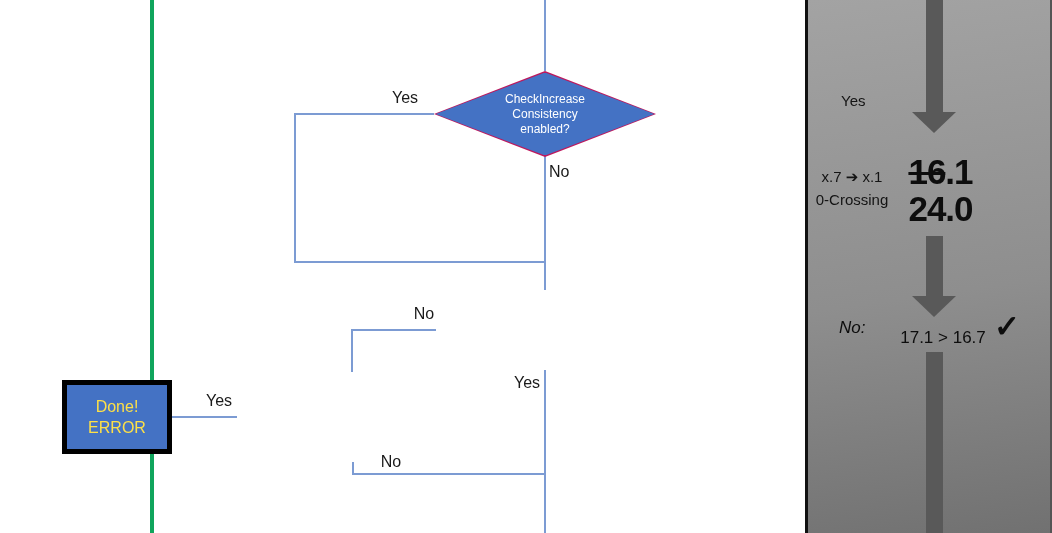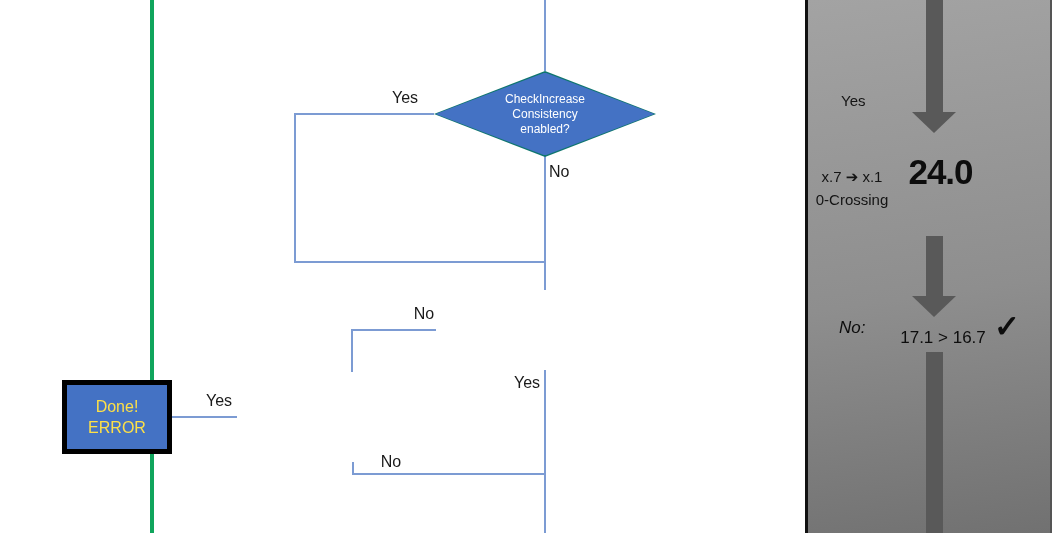--- a/index.html
+++ b/index.html
@@ -8,21 +8,21 @@
 
   
   .line { position:absolute; background:#7C9BD3; }
   .hline { height:1.6px; }
   .vline { width:1.6px; }
 
   
   .green-line { position:absolute; left:150px; top:0; width:4px; height:533px; background:#10A55C; }
 
   
-  .diamond { position:absolute; clip-path:polygon(50% 0,100% 50%,50% 100%,0 50%); background:#0f766e; }
+  .diamond { position:absolute; clip-path:polygon(50% 0,100% 50%,50% 100%,0 50%); background:#be185d; }
   .diamond .fill { position:absolute; inset:1.6px; clip-path:polygon(50% 0,100% 50%,50% 100%,0 50%); background:#4472C4; }
   .diamond .dtext { position:absolute; inset:0; display:flex; align-items:center; justify-content:center;
     text-align:center; color:#fff; font-size:12px; line-height:15px; white-space:pre-line; }
 
   .process { position:absolute; background:#4472C4; border:1.4px solid #2F5597; display:flex; align-items:center;
     justify-content:center; text-align:center; color:#fff; font-size:16px; line-height:21px; white-space:pre-line; }
 
   .done-box { position:absolute; left:62px; top:380px; width:110px; height:74px; background:#4472C4;
     border:5px solid #000; display:flex; align-items:center; justify-content:center; text-align:center;
     color:#fde047; font-size:16px; line-height:21px; white-space:pre-line; }
@@ -89,20 +89,21 @@
   <div class="panel">
     <div class="shaft" style="left:118px; top:0; height:113px;"></div>
     <div class="ahead" style="left:104px; top:112px;"></div>
 
     <div class="panel-lbl" style="left:33px; top:92px;">Yes</div>
 
     <div class="annotation">x.7 ➔ x.1
 0-Crossing</div>
 
     <div class="bignums">
+      <div><span class="struck">16</span><span>.1</span></div>
       <div>24.0</div>
     </div>
 
     <div class="shaft" style="left:118px; top:236px; height:61px;"></div>
     <div class="ahead" style="left:104px; top:296px;"></div>
 
     <div class="check-row">
       <span class="no">No:</span>
       <span class="cmp">17.1 &gt; 16.7</span>
       <span class="check-mark">✓</span>

